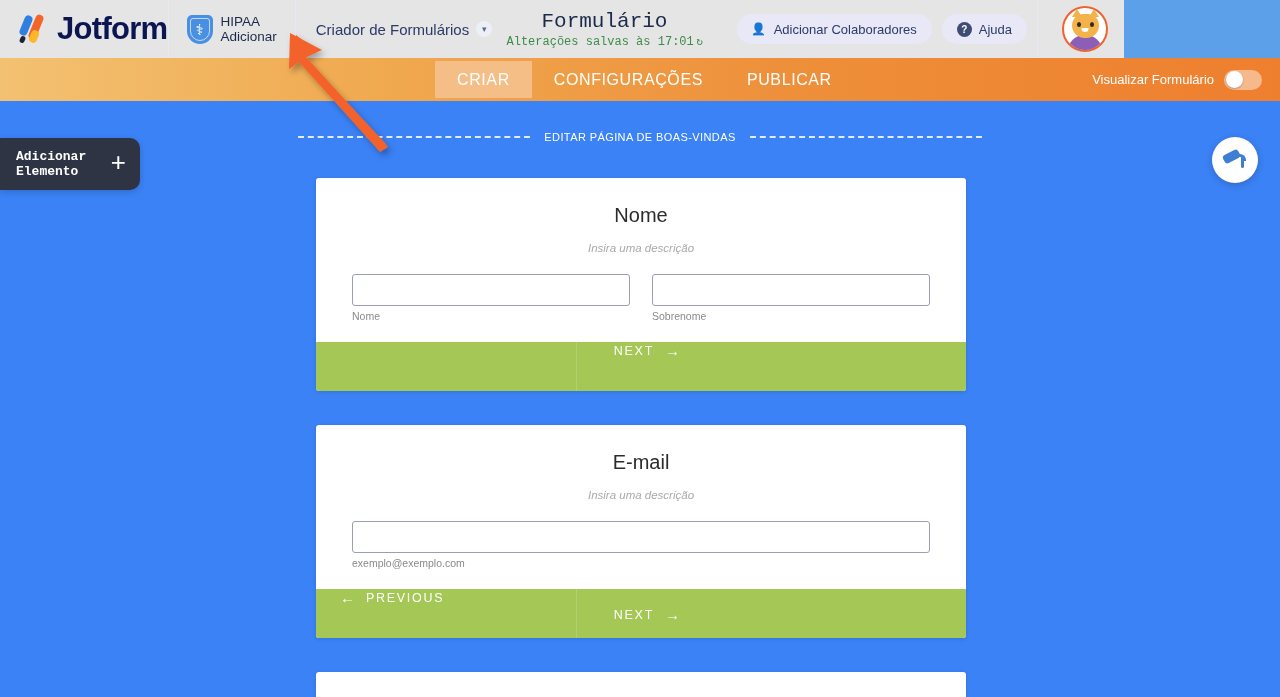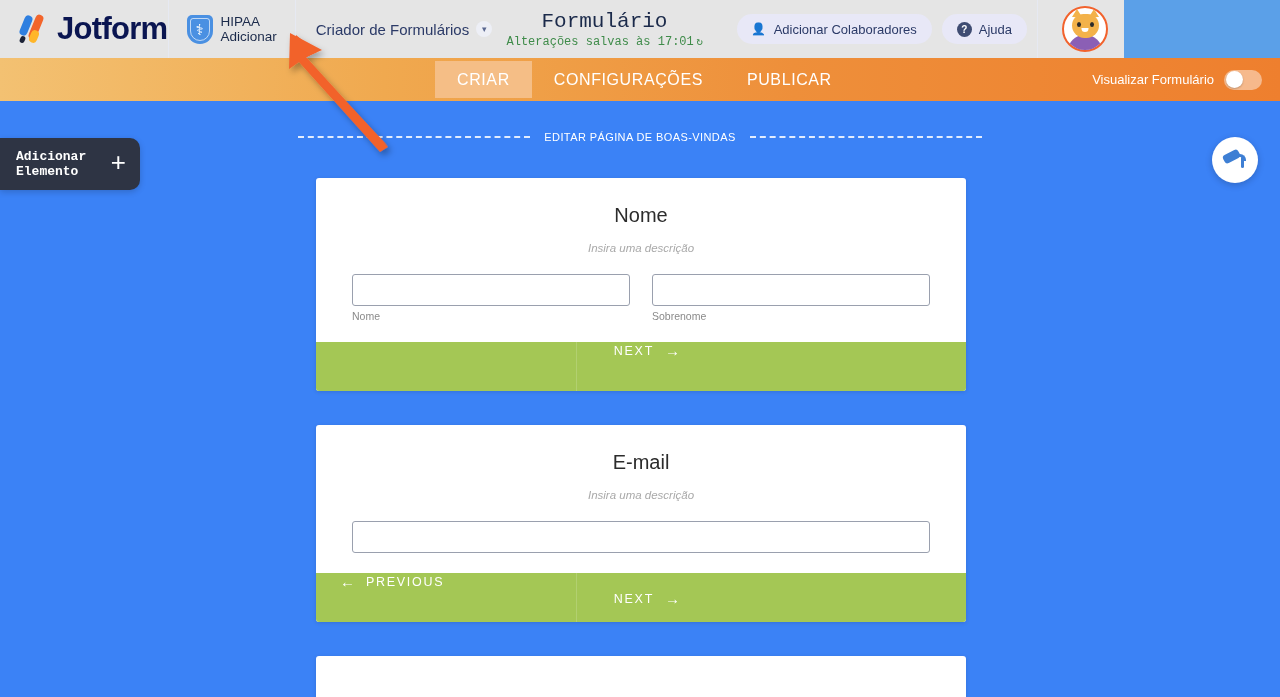--- a/index.html
+++ b/index.html
@@ -331,20 +331,21 @@
         </div>
       </div>
 
       <div class="card">
         <div class="card-body">
           <div class="card-title">E-mail</div>
           <div class="card-desc">Insira uma descrição</div>
           <div class="fields">
             <div class="field">
               <input type="text" value="" style="">
+              <div class="sublabel">exemplo@exemplo.com</div>
             </div>
           </div>
         </div>
         <div class="card-footer">
           <div class="foot-prev">
             <span class="arrow">←</span>
             <span>PREVIOUS</span>
           </div>
           <span class="foot-sep"></span>
           <div class="foot-next">

